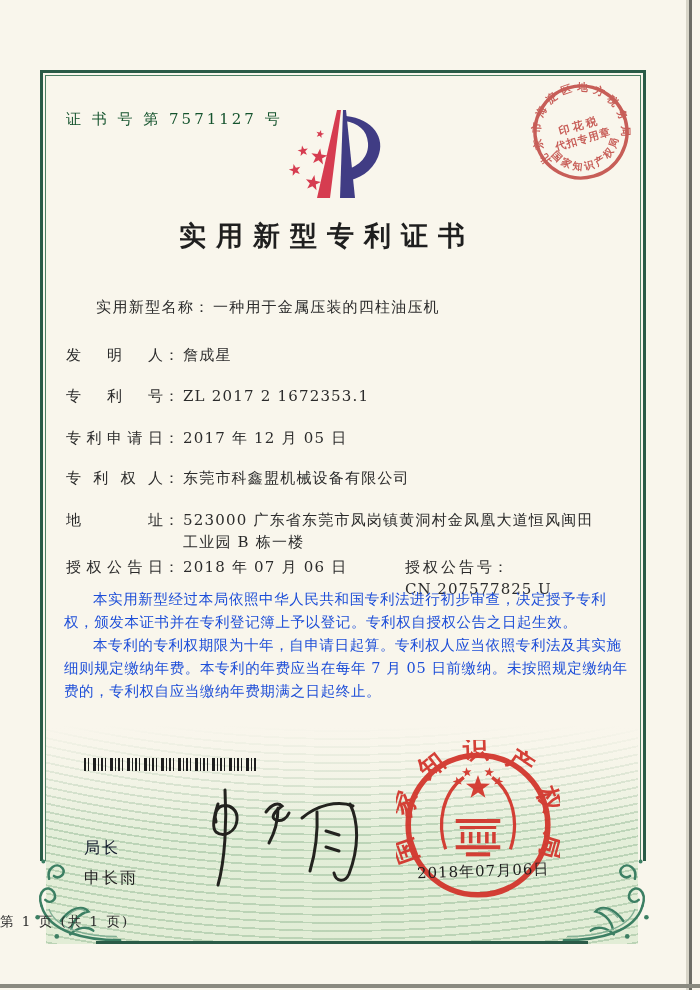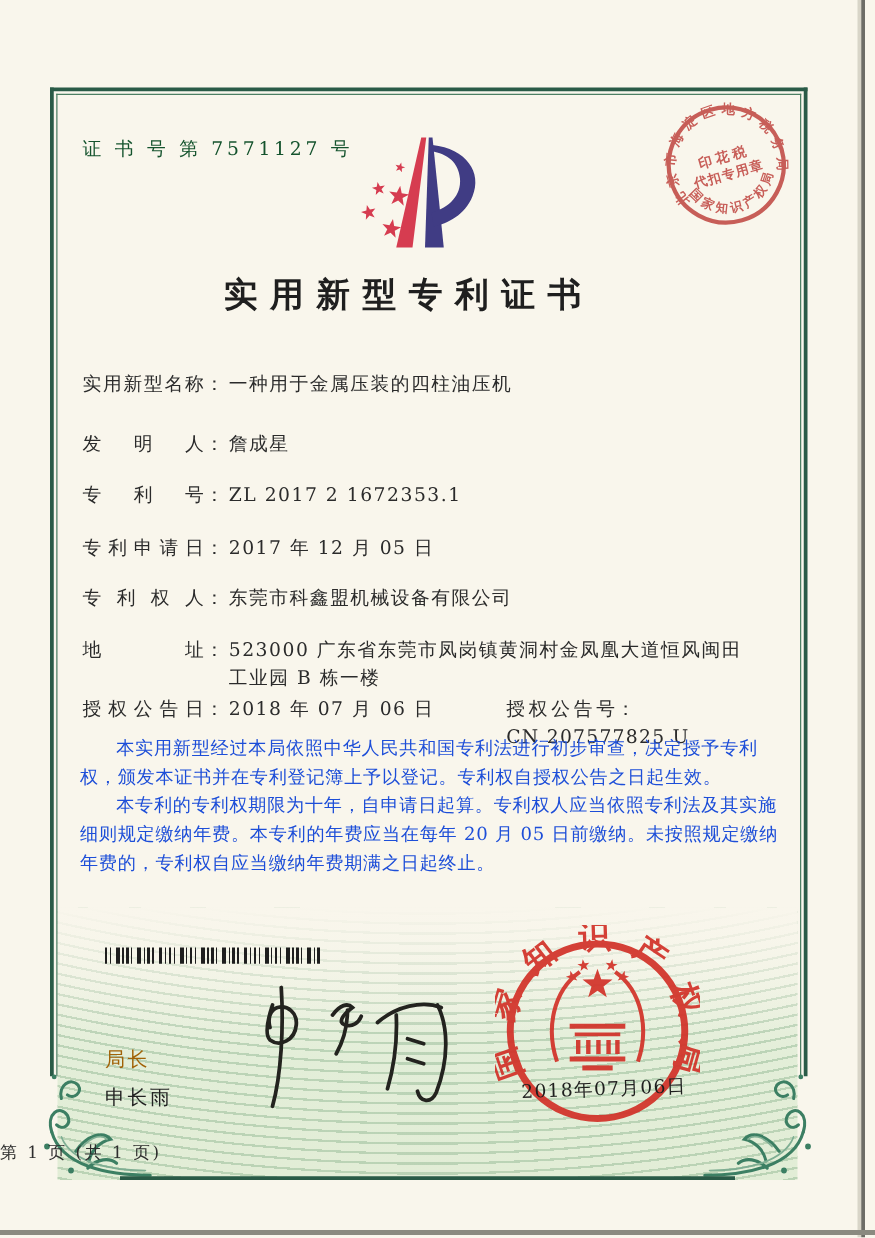--- a/index.html
+++ b/index.html
@@ -45,21 +45,21 @@
   .frow .pair2 .lbl{width:88px;}
   .frow .pair2 .val{width:160px;letter-spacing:1px;}
   .paras{left:64px;top:588px;width:572px;font-size:14.5px;line-height:23px;letter-spacing:.6px;color:#1d4ed8;}
   .paras p{margin:0;text-indent:2em;}
   .barcode{
     left:84px;top:758px;width:172px;height:13px;
     background:repeating-linear-gradient(90deg,
       #1e1e1e 0 2px,transparent 2px 4px,#1e1e1e 4px 5px,transparent 5px 9px,
       #1e1e1e 9px 12px,transparent 12px 14px,#1e1e1e 14px 15px,transparent 15px 17px);
   }
-  .commissioner-title{left:84px;top:838px;font-size:16px;letter-spacing:2px;color:#a16207;}
+  .commissioner-title{left:84px;top:838px;font-size:16px;letter-spacing:2px;color:#0f172a;}
   .commissioner-name{left:84px;top:868px;font-size:16px;letter-spacing:2px;color:#222;}
   .signature-svg{left:180px;top:782px;}
   .duty-stamp{left:529px;top:80px;width:104px;height:104px;transform:rotate(-16deg);opacity:.88;}
   .cnipa-seal{left:396px;top:740px;width:164px;height:172px;opacity:.92;}
   .seal-date{left:417px;top:862px;font-size:15px;letter-spacing:1px;color:#1e1e1e;transform:rotate(-2deg);}
   .footer{left:0;right:56px;top:913px;text-align:left;font-size:13.5px;letter-spacing:2px;color:#2d2d2d;}
   .flourish{width:96px;height:96px;}
   .flourish-left{left:28px;top:850px;}
   .flourish-right{left:560px;top:850px;transform:scaleX(-1);}
 </style>
@@ -141,21 +141,21 @@
   </text>
   <text font-size="10" fill="#c14a44" font-weight="bold">
     <textPath href="#dsBot" startOffset="0" textLength="86" lengthAdjust="spacing">国家知识产权局</textPath>
   </text>
   <text x="0" y="-3" text-anchor="middle" font-size="11" letter-spacing="3" fill="#c14a44" font-weight="bold">印花税</text>
   <text x="0" y="11" text-anchor="middle" font-size="10.5" letter-spacing="1" fill="#c14a44" font-weight="bold">代扣专用章</text>
 </svg>
 
 <div class="abs title">实用新型专利证书</div>
 
-<div class="abs frow" style="top:296px;">
+<div class="abs frow" style="top:296px;margin-left:30px;">
   <span class="lbl">实用新型名称</span><span class="colon">：</span><span class="val">一种用于金属压装的四柱油压机</span>
 </div>
 <div class="abs frow" style="top:344px;">
   <span class="lbl">发明人</span><span class="colon">：</span><span class="val">詹成星</span>
 </div>
 <div class="abs frow" style="top:385px;">
   <span class="lbl">专利号</span><span class="colon">：</span><span class="val">ZL 2017 2 1672353.1</span>
 </div>
 <div class="abs frow" style="top:427px;">
   <span class="lbl">专利申请日</span><span class="colon">：</span><span class="val">2017 年 12 月 05 日</span>
@@ -169,21 +169,21 @@
 </div>
 <div class="abs frow" style="top:556px;">
   <span class="lbl">授权公告日</span><span class="colon">：</span><span class="val" style="width:180px;">2018 年 07 月 06 日</span>
   <span class="pair2">
     <span class="lbl">授权公告号</span><span class="colon">：</span><span class="val">CN 207577825 U</span>
   </span>
 </div>
 
 <div class="abs paras">
   <p>本实用新型经过本局依照中华人民共和国专利法进行初步审查，决定授予专利权，颁发本证书并在专利登记簿上予以登记。专利权自授权公告之日起生效。</p>
-  <p>本专利的专利权期限为十年，自申请日起算。专利权人应当依照专利法及其实施细则规定缴纳年费。本专利的年费应当在每年 20 月 05 日前缴纳。未按照规定缴纳年费的，专利权自应当缴纳年费期满之日起终止。</p>
+  <p>本专利的专利权期限为十年，自申请日起算。专利权人应当依照专利法及其实施细则规定缴纳年费。本专利的年费应当在每年 7 月 05 日前缴纳。未按照规定缴纳年费的，专利权自应当缴纳年费期满之日起终止。</p>
 </div>
 
 <div class="abs barcode"></div>
 
 <div class="abs commissioner-title">局长</div>
 <div class="abs commissioner-name">申长雨</div>
 
 <svg class="abs signature-svg" width="195" height="112" viewBox="0 0 195 112">
   <g fill="none" stroke="#23231f" stroke-width="3" stroke-linecap="round">
     <path d="M38,22 C34,34 32,46 36,50 C44,56 56,50 57,38 C58,28 50,22 42,24 C36,26 34,33 36,40"></path>

